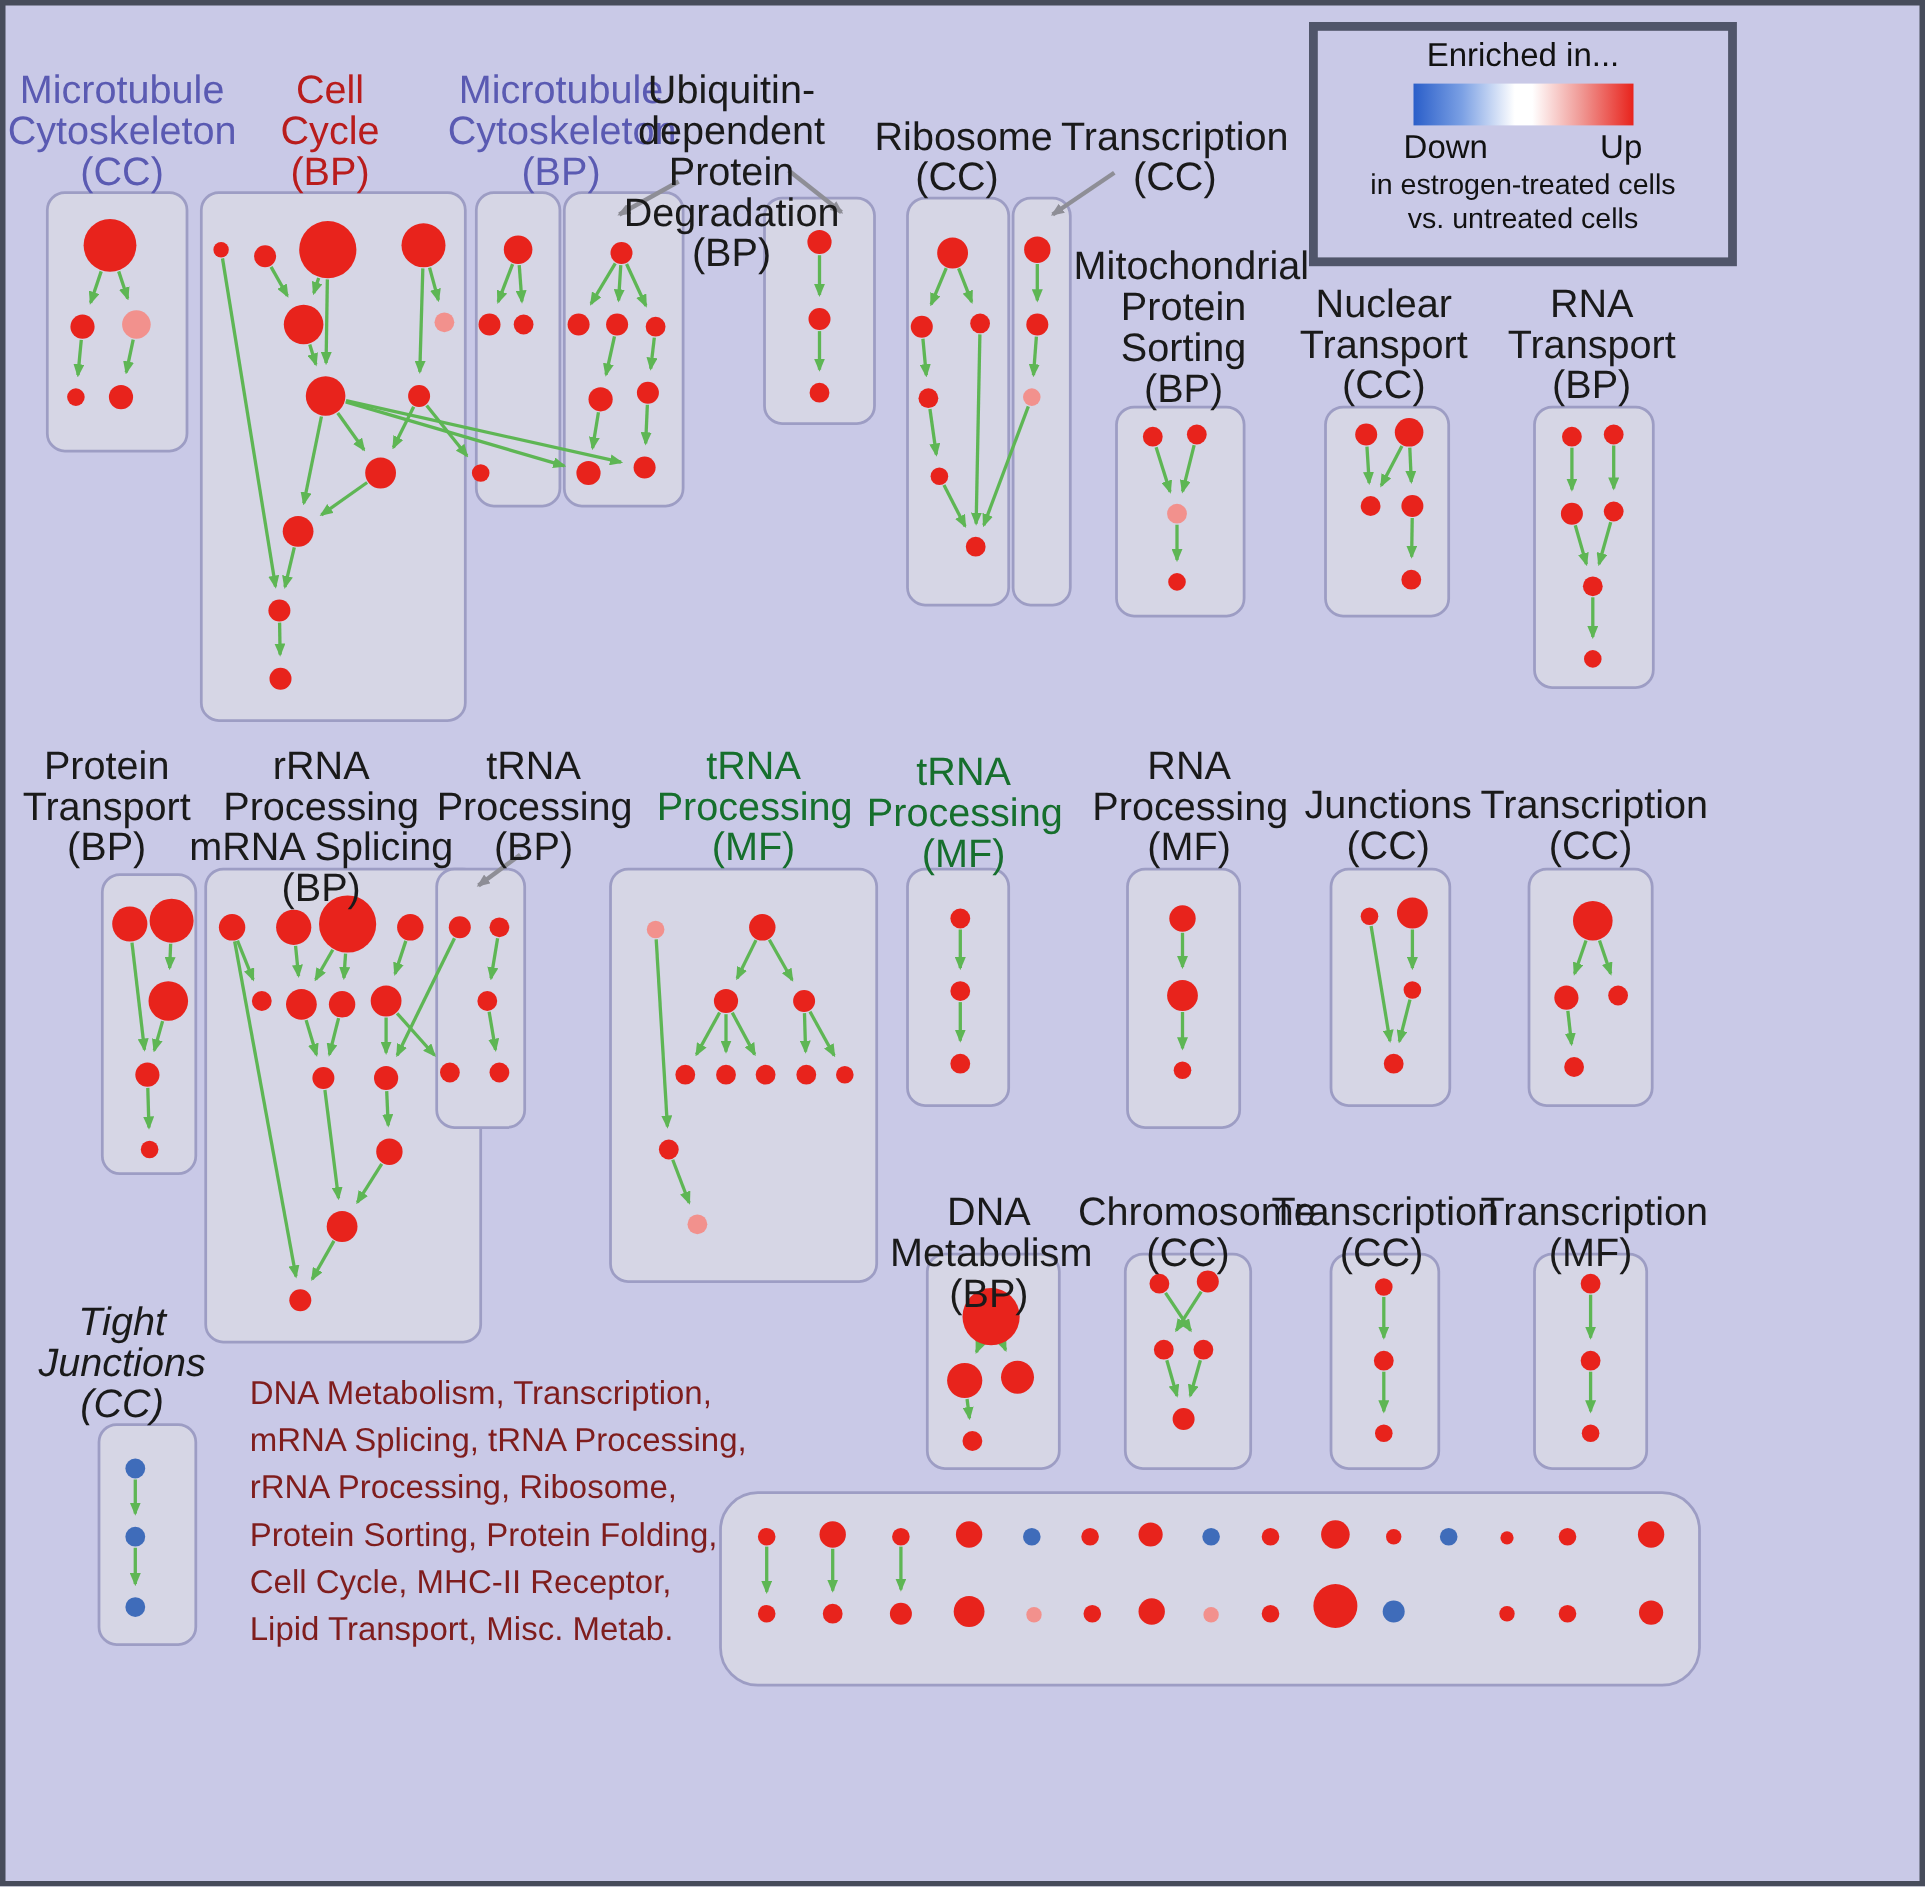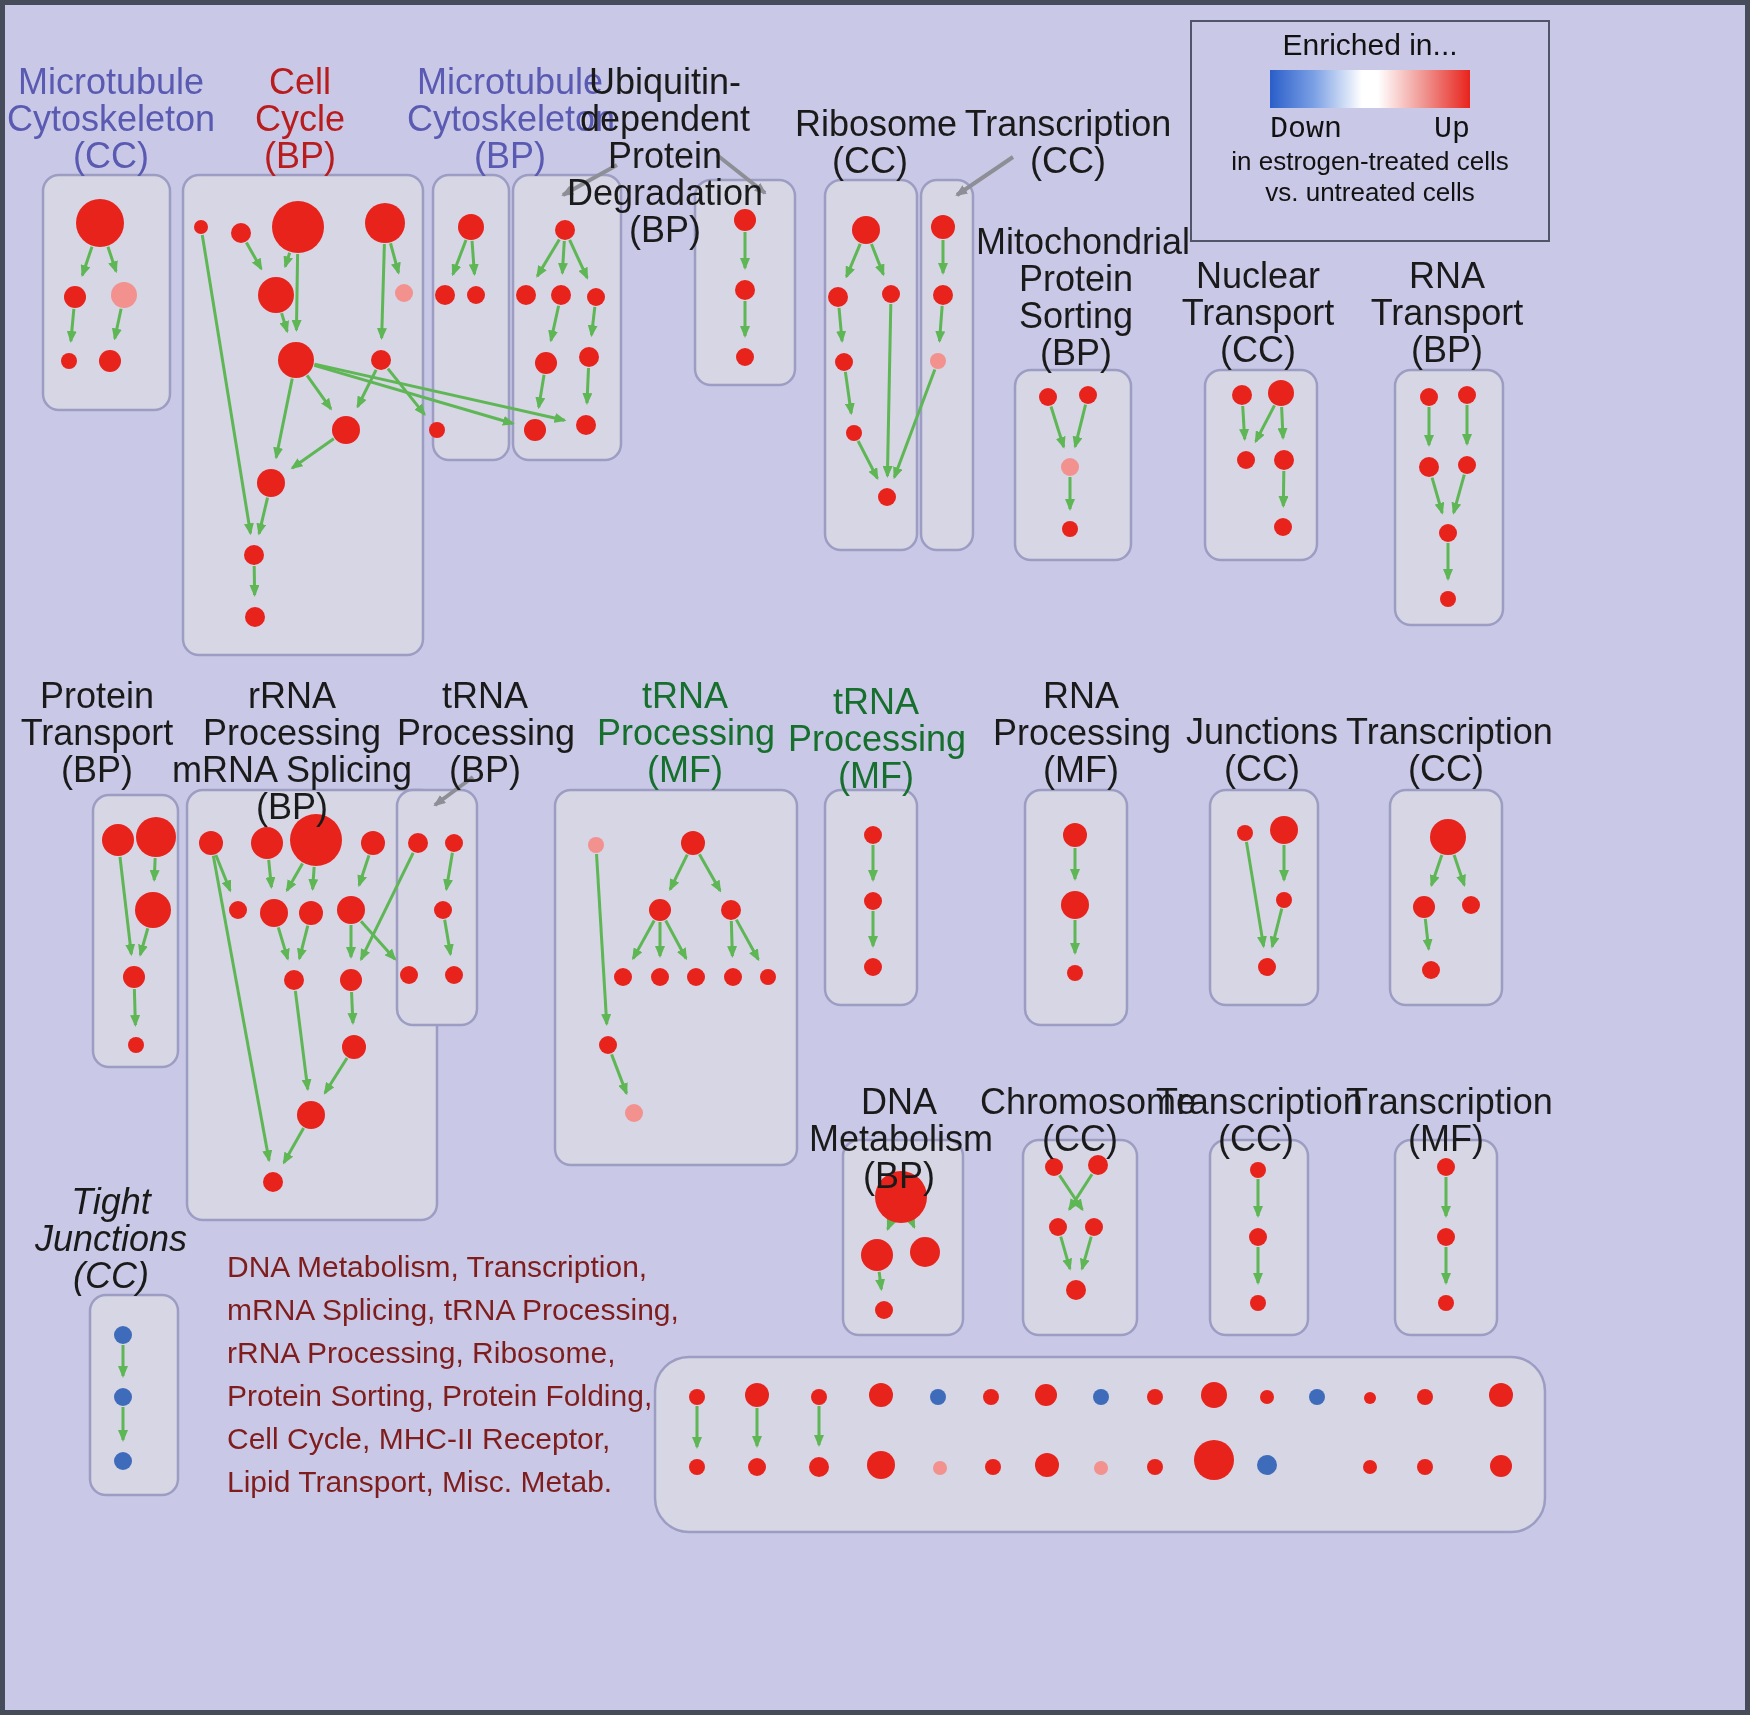--- a/index.html
+++ b/index.html
@@ -1,23 +1,23 @@
 <!DOCTYPE html>
 <html><head>
 <meta charset="utf-8">
 <style>
   html,body{margin:0;padding:0;background:#ffffff;}
   body{font-family:"Liberation Sans", sans-serif;}
   #figure{position:relative;width:1750px;height:1715px;box-sizing:border-box;border:5px solid #474c5b;overflow:hidden;}
   #net{position:absolute;left:0;top:0;}
   .cluster-label{position:absolute;text-align:center;white-space:pre-line;font-size:36px;line-height:37px;font-weight:400;}
-  #legend{position:absolute;left:1185px;top:15px;width:360px;height:222px;border:2px solid #b91c1c;box-sizing:border-box;}
+  #legend{position:absolute;left:1185px;top:15px;width:389px;height:222px;border:8px solid #b91c1c;box-sizing:border-box;}
   #legend-title{font-size:30px;text-align:center;margin-top:6px;color:#111;}
   #legend-bar{width:200px;height:38px;margin:8px auto 0;}
-  #legend-downup{display:flex;justify-content:space-between;margin:4px 78px 0;font-size:30px;color:#111;font-family:Liberation Mono, monospace;}
+  #legend-downup{display:flex;justify-content:space-between;margin:4px 78px 0;font-size:30px;color:#111;}
   .legend-note{font-size:26px;text-align:center;color:#111;margin-top:0;line-height:31px;}
   #misc-note{position:absolute;left:222px;top:1240px;width:480px;font-size:30px;line-height:43px;color:#7f1d1d;white-space:pre-line;text-align:left;}
 </style>
 </head>
 <body>
 
 <div id="figure" style="background: rgb(201, 201, 231); border-color: rgb(71, 76, 91);">
   <svg id="net" width="1750" height="1715" viewBox="0 0 1750 1715">
       <defs>
         <marker id="ah-green" viewBox="0 0 12 10" refX="10" refY="5" markerWidth="12" markerHeight="10" markerUnits="userSpaceOnUse" orient="auto">

